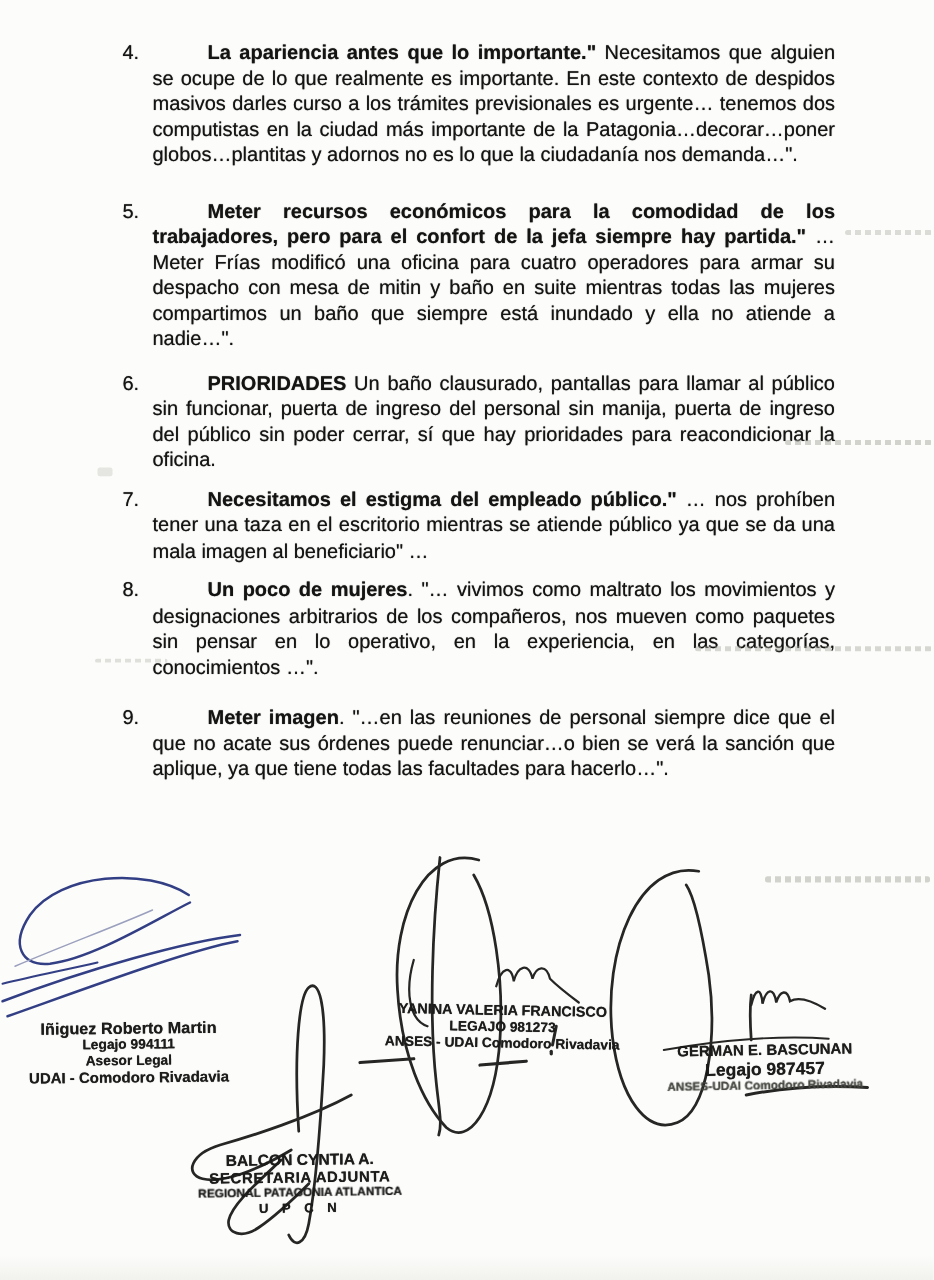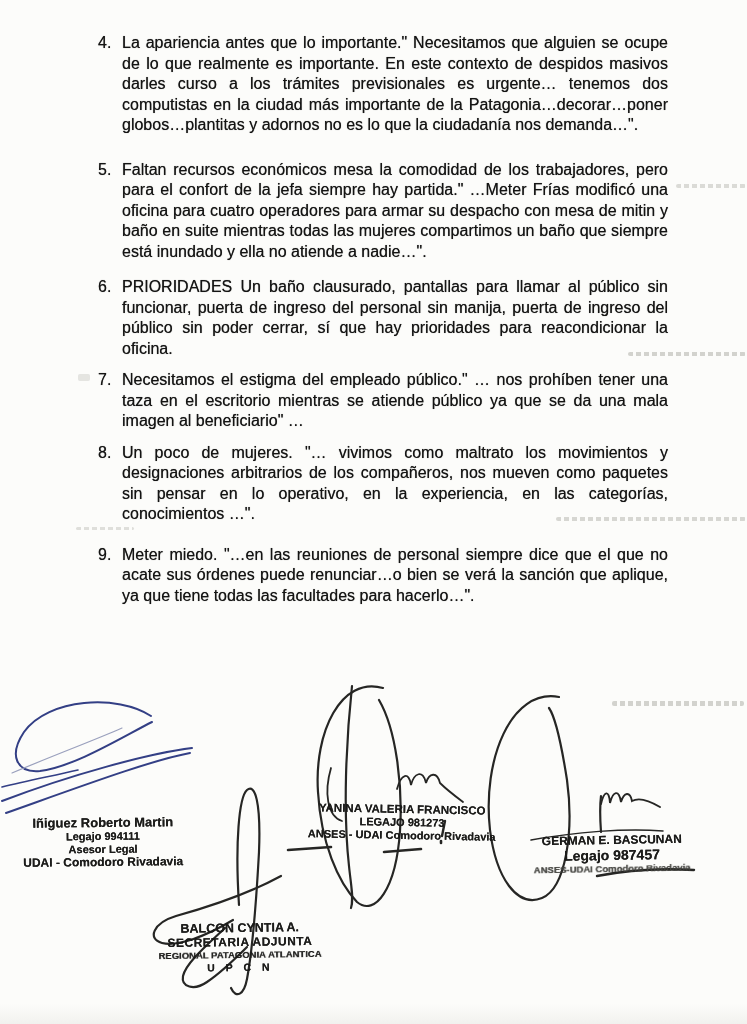--- a/index.html
+++ b/index.html
@@ -12,21 +12,21 @@
   .doc-text{
     position:absolute;left:98px;top:33px;width:570px;color:#141413;
     filter:blur(.22px);
   }
   .item{
     display:flex;font-size:16px;line-height:20.5px;
     text-shadow:0 0 .7px rgba(15,15,15,.75);
   }
   .item .num{flex:0 0 24px;}
   .item p{margin:0;flex:1;text-align:justify;}
-  .item b{font-weight:400;}
+  .item b{font-weight:700;margin-left:44px;}
   .mb24{margin-bottom:24px}.mb15{margin-bottom:15px}.mb11{margin-bottom:11px}.mb20{margin-bottom:20px}
   
   .sig-svg{position:absolute;left:0;top:680px;}
   .stamp{
     position:absolute;text-align:center;color:#1c1c1a;font-weight:700;
     text-shadow:0 0 .55px rgba(0,0,0,.8);
   }
   .stamp div{white-space:nowrap;}
   .stamp-iniguez{left:8px;top:816px;width:190px;transform:rotate(-.6deg);}
   .stamp-iniguez .l1{font-size:13px;line-height:14px;}
@@ -62,37 +62,37 @@
 
 <div class="page">
 
   <main class="doc-text">
     <div class="item mb24">
       <span class="num">4.</span>
       <p><b>La apariencia antes que lo importante."</b><span> Necesitamos que alguien se ocupe de lo que realmente es importante. En este contexto de despidos masivos darles curso a los trámites previsionales es urgente… tenemos dos computistas en la ciudad más importante de la Patagonia…decorar…poner globos…plantitas y adornos no es lo que la ciudadanía nos demanda…".</span></p>
     </div>
     <div class="item mb15">
       <span class="num">5.</span>
-      <p><b>Faltan recursos económicos mesa la comodidad de los trabajadores, pero para el confort de la jefa siempre hay partida."</b><span> …Meter Frías modificó una oficina para cuatro operadores para armar su despacho con mesa de mitin y baño en suite mientras todas las mujeres compartimos un baño que siempre está inundado y ella no atiende a nadie…".</span></p>
+      <p><b>Meter recursos económicos para la comodidad de los trabajadores, pero para el confort de la jefa siempre hay partida."</b><span> …Meter Frías modificó una oficina para cuatro operadores para armar su despacho con mesa de mitin y baño en suite mientras todas las mujeres compartimos un baño que siempre está inundado y ella no atiende a nadie…".</span></p>
     </div>
     <div class="item mb11">
       <span class="num">6.</span>
       <p><b>PRIORIDADES</b><span> Un baño clausurado, pantallas para llamar al público sin funcionar, puerta de ingreso del personal sin manija, puerta de ingreso del público sin poder cerrar, sí que hay prioridades para reacondicionar la oficina.</span></p>
     </div>
     <div class="item mb11">
       <span class="num">7.</span>
       <p><b>Necesitamos el estigma del empleado público."</b><span> … nos prohíben tener una taza en el escritorio mientras se atiende público ya que se da una mala imagen al beneficiario" …</span></p>
     </div>
     <div class="item mb20">
       <span class="num">8.</span>
       <p><b>Un poco de mujeres</b><span>. "… vivimos como maltrato los movimientos y designaciones arbitrarios de los compañeros, nos mueven como paquetes sin pensar en lo operativo, en la experiencia, en las categorías, conocimientos …".</span></p>
     </div>
     <div class="item">
       <span class="num">9.</span>
-      <p><b>Meter miedo</b><span>. "…en las reuniones de personal siempre dice que el que no acate sus órdenes puede renunciar…o bien se verá la sanción que aplique, ya que tiene todas las facultades para hacerlo…".</span></p>
+      <p><b>Meter imagen</b><span>. "…en las reuniones de personal siempre dice que el que no acate sus órdenes puede renunciar…o bien se verá la sanción que aplique, ya que tiene todas las facultades para hacerlo…".</span></p>
     </div>
   </main>
 
   <div class="artifact art1"></div>
   <div class="artifact art2"></div>
   <div class="artifact art3"></div>
   <div class="artifact art4"></div>
   <div class="artifact art5"></div>
   <div class="artifact art6"></div>
 

